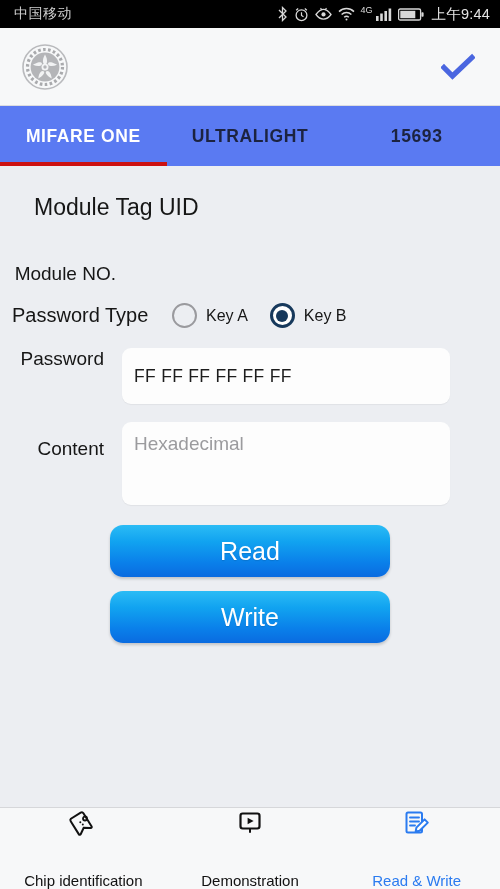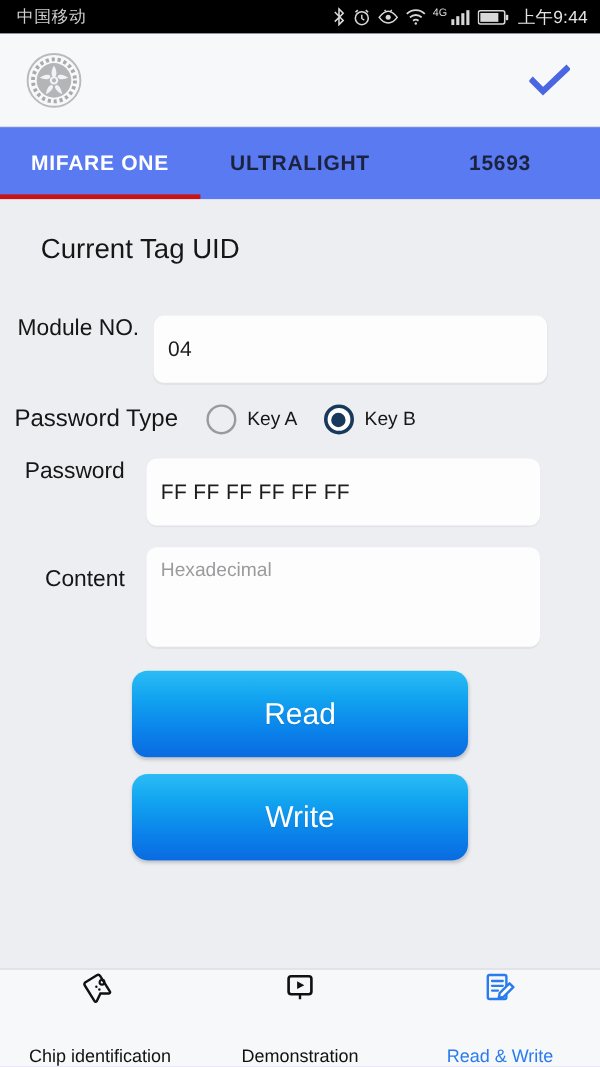--- a/index.html
+++ b/index.html
@@ -5,21 +5,21 @@
   * { box-sizing: border-box; margin: 0; padding: 0; }
   html, body {
     width: 500px; height: 889px;
     font-family: "Liberation Sans", sans-serif;
     background: #eceef2;
     overflow: hidden;
   }
   #app {
     position: relative;
     width: 500px; height: 889px;
-    background: #c4b5fd;
+    background: #3b82f6;
     display: flex;
     flex-direction: column;
   }
 
   
   .statusbar {
     height: 28px;
     background: #000;
     color: #d8d8d8;
     display: flex;
@@ -129,21 +129,21 @@
     width: 328px;
     font-size: 17px;
     color: #1a1a1a;
     display: flex;
     align-items: flex-start;
     padding: 11px 12px;
   }
   .field.single { height: 56px; align-items: center; }
   .field.multi { height: 83px; }
   .field .value { font-size: 17.5px; color: #1d1d1d; letter-spacing: 0.3px; }
-  .field .placeholder { font-size: 16px; color: #9b9b9e; }
+  .field .placeholder { font-size: 19px; color: #9b9b9e; }
 
   .row.module .lbl { width: 116px; flex: 0 0 116px; padding-right: 0; }
 
   .radio-row { display: flex; align-items: center; margin-bottom: 20px; }
   .radio-row .lbl {
     width: 172px; flex: 0 0 172px;
     text-align: left;
     padding-left: 12px;
     font-size: 20px;
     color: #161616;
@@ -169,21 +169,21 @@
     width: 12px; height: 12px;
     margin: -6px 0 0 -6px;
     border-radius: 50%;
     background: #17395c;
   }
   .radio-opt .rlabel { font-size: 16px; color: #161616; margin-left: 9px; }
 
   .btn-wrap { margin-top: 20px; display: flex; flex-direction: column; align-items: center; gap: 14px; }
   .btn {
     width: 280px;
-    height: 72px;
+    height: 52px;
     border-radius: 13px;
     background: linear-gradient(180deg, #2bbcf5 0%, #11a3f0 32%, #0a80ea 72%, #0a6be0 100%);
     color: #fff;
     font-size: 25px;
     display: flex;
     align-items: center;
     justify-content: center;
     border: none;
     box-shadow: 0 2px 3px rgba(0,0,0,0.18);
     text-shadow: 0 1px 1px rgba(0,0,0,0.12);
@@ -298,29 +298,26 @@
     <div class="tab">
       <span>ULTRALIGHT</span>
     </div>
     <div class="tab">
       <span>15693</span>
     </div>
   </div>
 
   <div class="content">
 
-    <div class="uid-title">Current Tag UID</div>
+    <div class="uid-title">Module Tag UID</div>
 
     <div class="form">
 
       <div class="row module">
         <div class="lbl">Module NO.</div>
-        <div class="field single">
-          <span class="value">04</span>
-        </div>
       </div>
 
       <div class="radio-row">
         <div class="lbl">Password Type</div>
         <div class="radio-opt">
           <span class="radio"></span>
           <span class="rlabel">Key A</span>
         </div>
         <div class="radio-opt">
           <span class="radio checked"></span>

